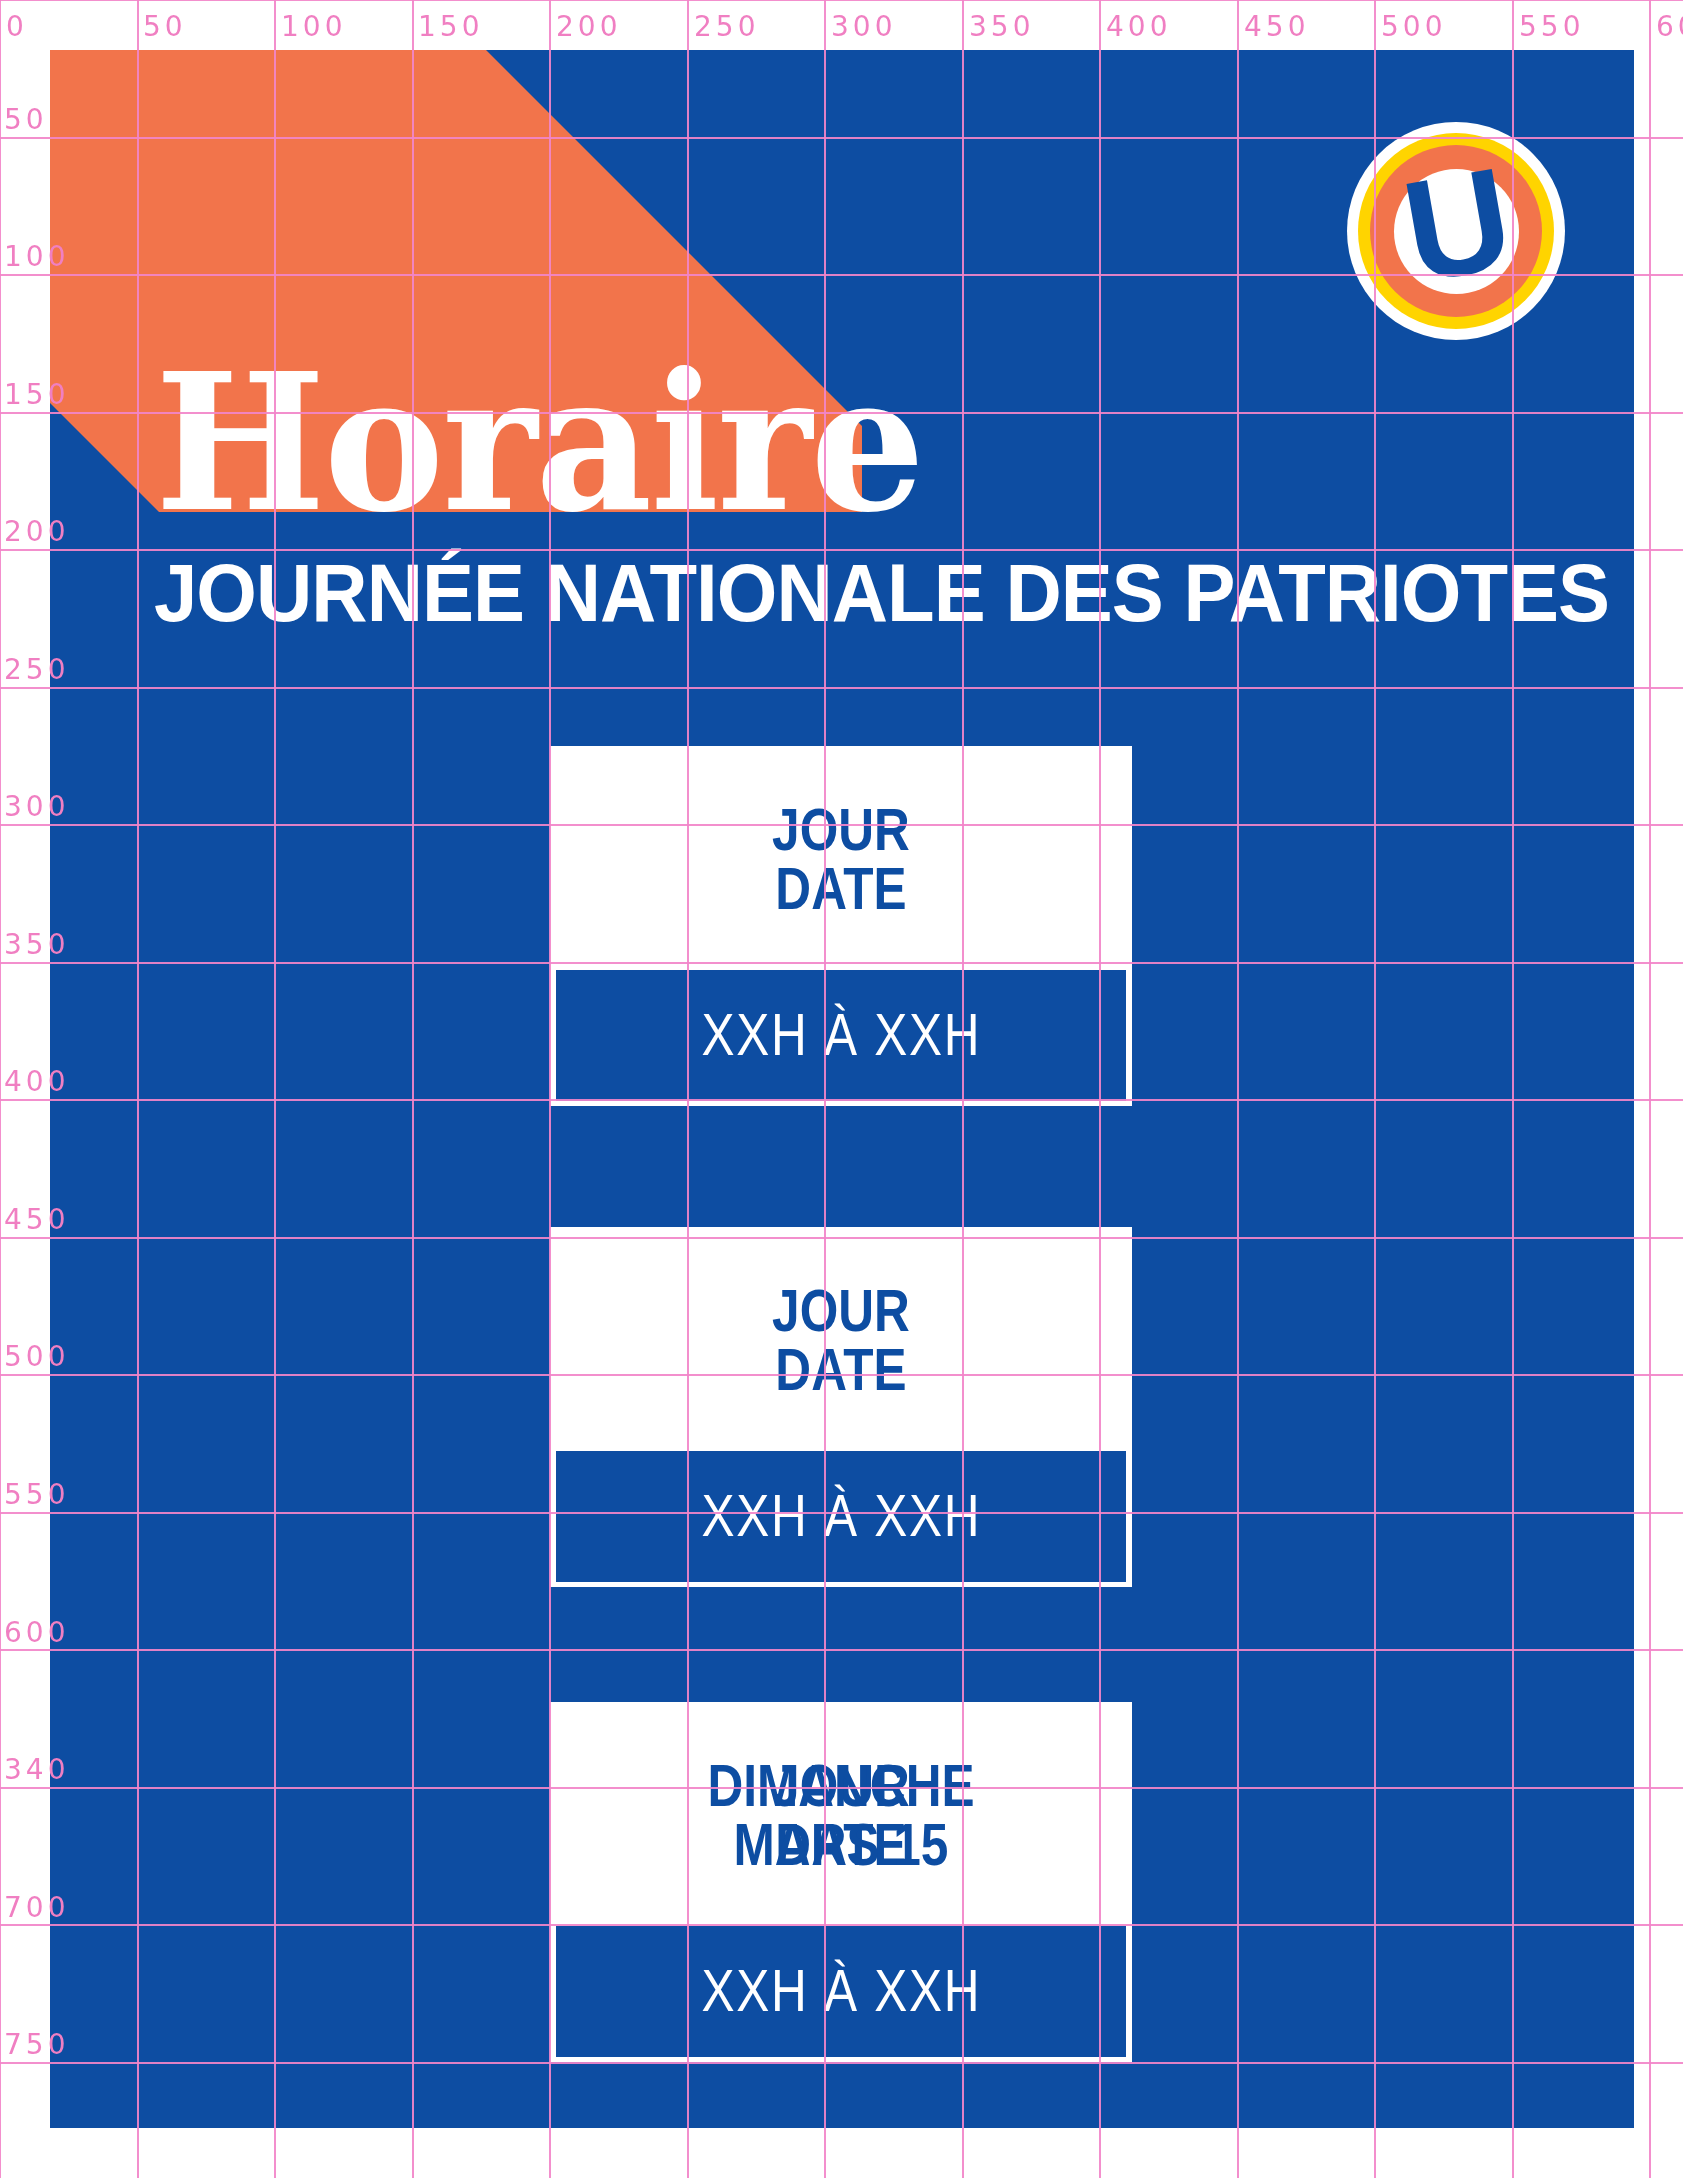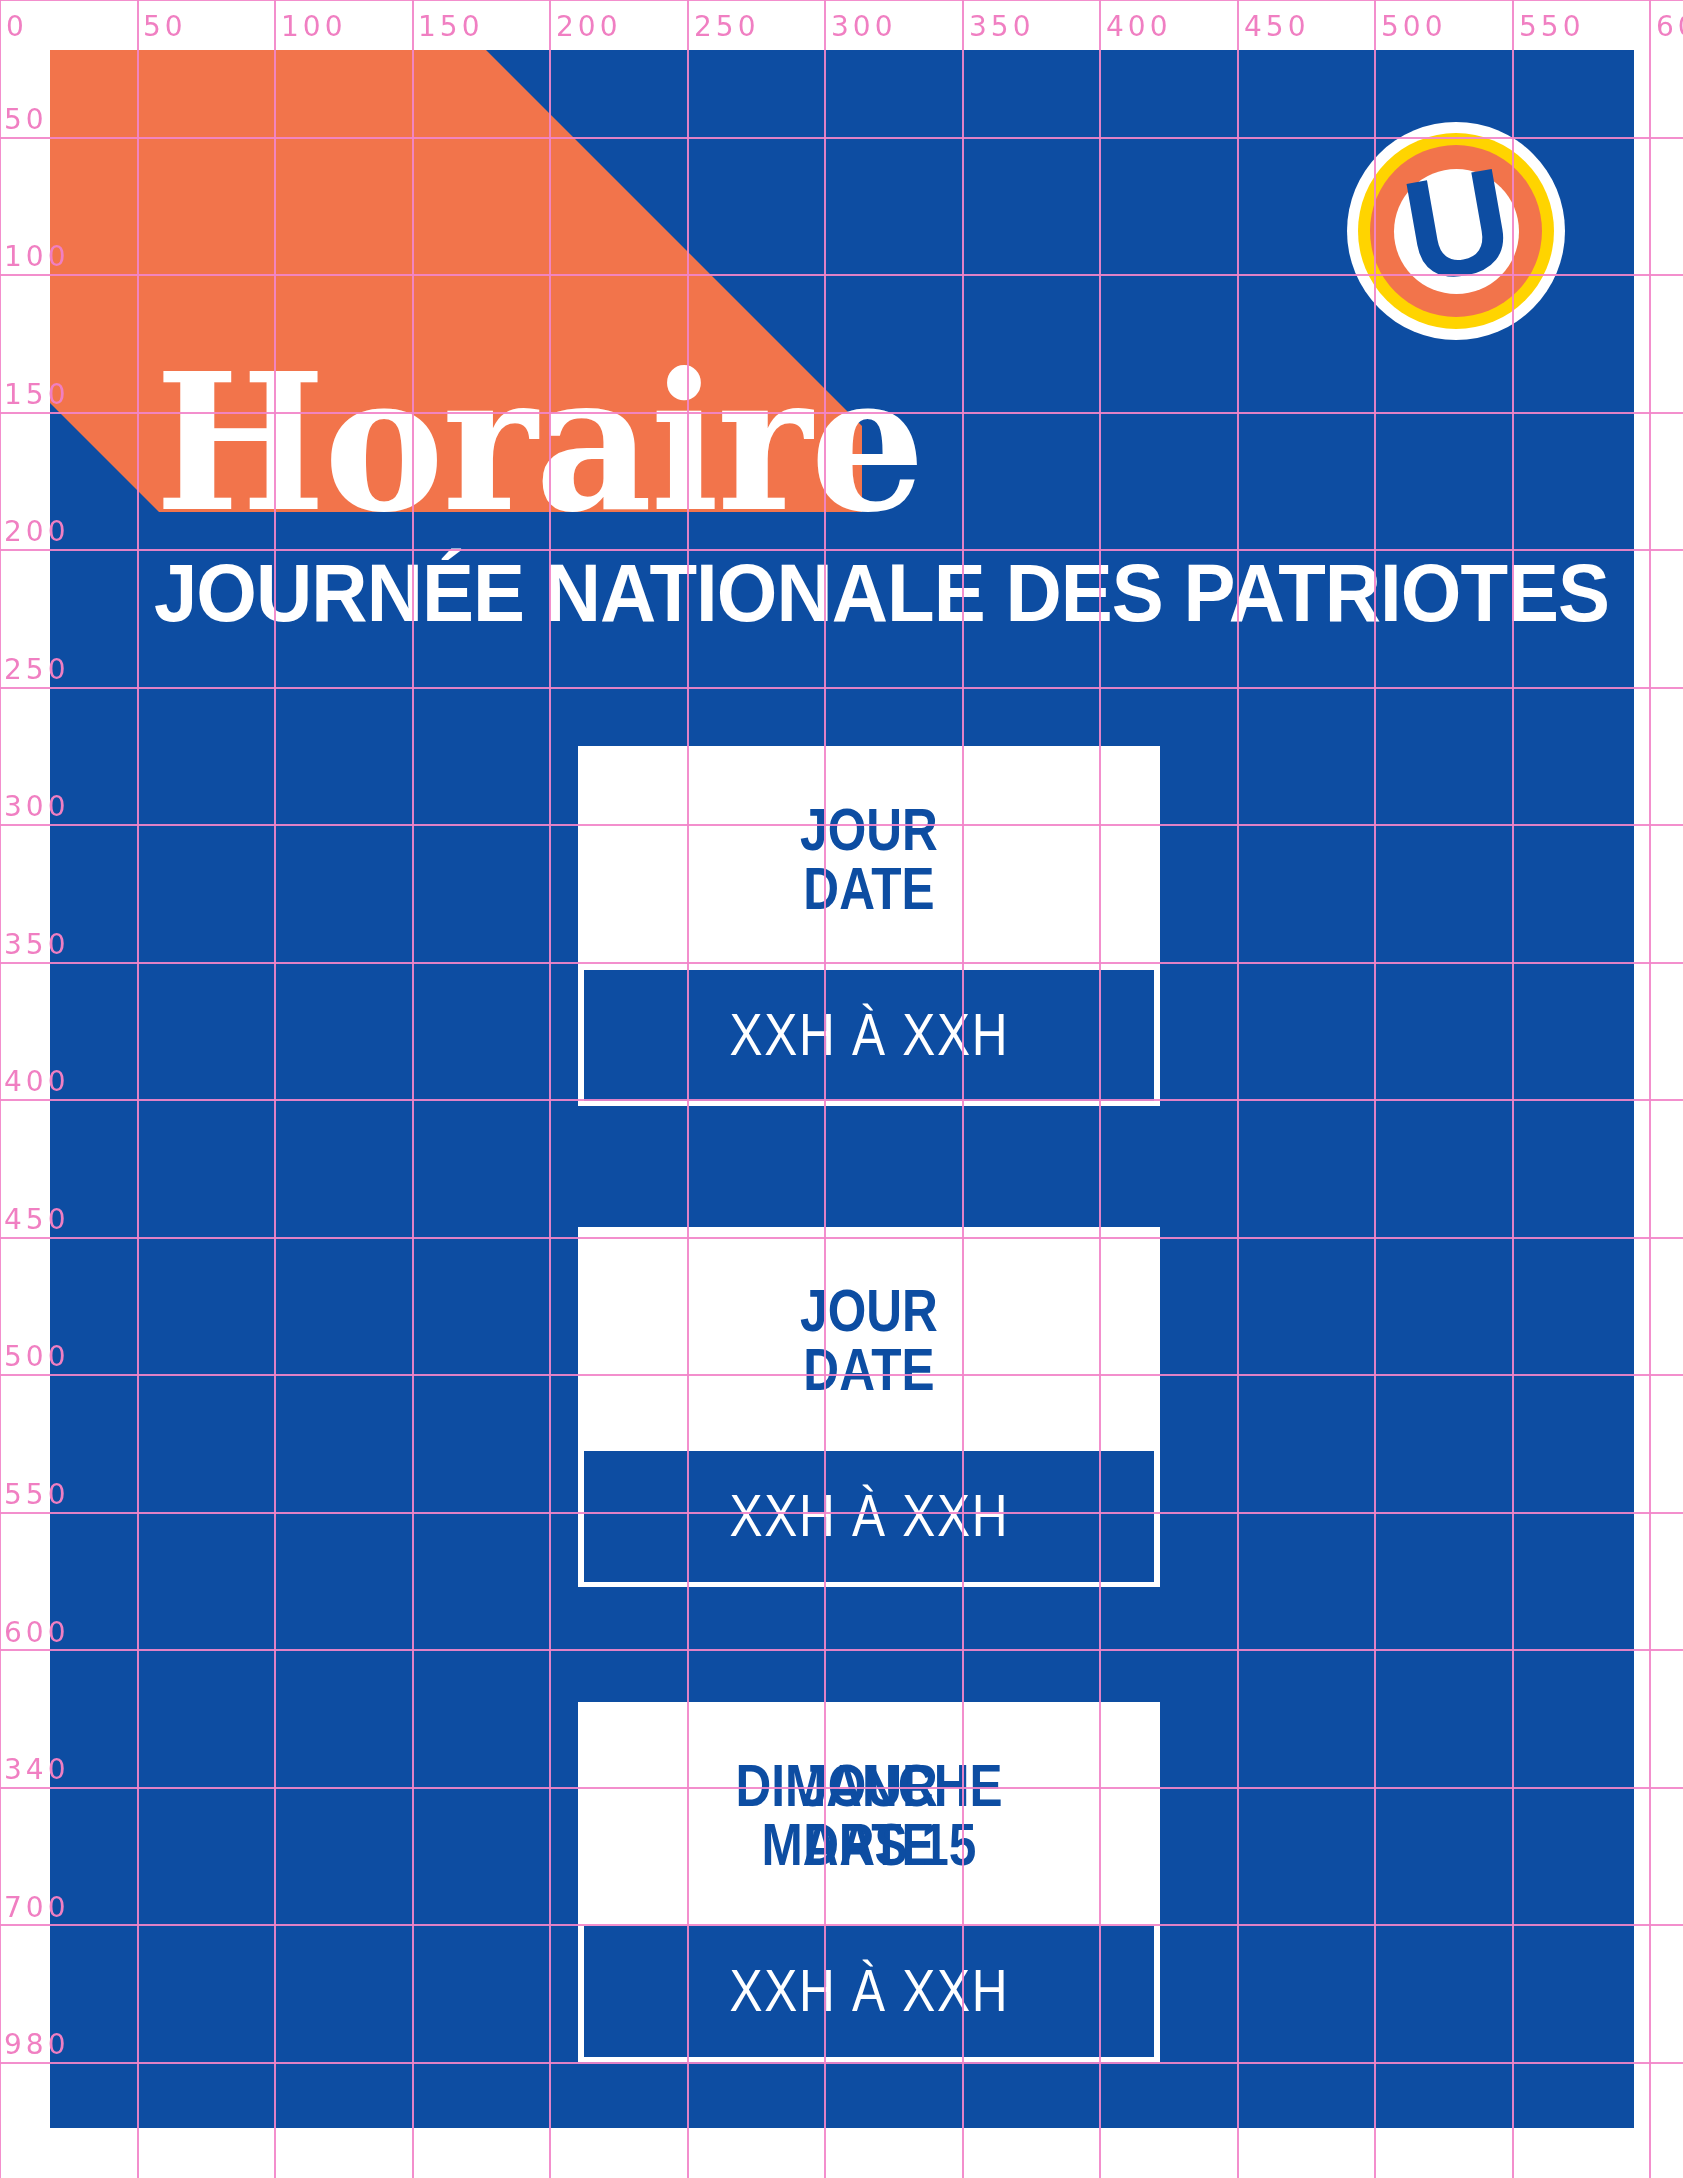--- a/index.html
+++ b/index.html
@@ -50,21 +50,21 @@
   .ring-orange{left:23px;top:23px;width:172px;height:172px;background:var(--c-orange);}
   .ring-disc{left:47px;top:47px;width:125px;height:125px;background:var(--c-white);
     display:flex;align-items:center;justify-content:center;}
   .logo-u{
     font-weight:bold;font-size:144px;line-height:1;color:var(--c-page_blue);
     transform:rotate(-10deg) translate(2px,-6px);display:inline-block;
   }
 
   
   .card{
-    position:absolute;left:500px;width:582px;height:360px;background:var(--c-white);margin-left:28px;
+    position:absolute;left:500px;width:582px;height:360px;background:var(--c-white);
   }
   .card.c1{top:696px;}
   .card.c2{top:1177px;}
   .card.c3{top:1652px;}
   .day-block{
     position:absolute;left:0;top:55px;width:100%;
     text-align:center;font-weight:bold;font-size:59px;line-height:59px;
     color:var(--c-page_blue);
   }
   .cx{display:inline-block;transform:scaleX(.84);transform-origin:center;white-space:nowrap;}
@@ -199,17 +199,17 @@
       <span class="ruler-label" style="left: 4px; top: 1342px;">500</span>
       <div class="gl-h" style="top: 1512px;"></div>
       <span class="ruler-label" style="left: 4px; top: 1480px;">550</span>
       <div class="gl-h" style="top: 1649px;"></div>
       <span class="ruler-label" style="left: 4px; top: 1618px;">600</span>
       <div class="gl-h" style="top: 1787px;"></div>
       <span class="ruler-label" style="left: 4px; top: 1755px;">340</span>
       <div class="gl-h" style="top: 1924px;"></div>
       <span class="ruler-label" style="left: 4px; top: 1893px;">700</span>
       <div class="gl-h" style="top: 2062px;"></div>
-      <span class="ruler-label" style="left: 4px; top: 2030px;">980</span>
+      <span class="ruler-label" style="left: 4px; top: 2030px;">750</span>
     </div>
 
 </div>
 
 
 </body></html>

